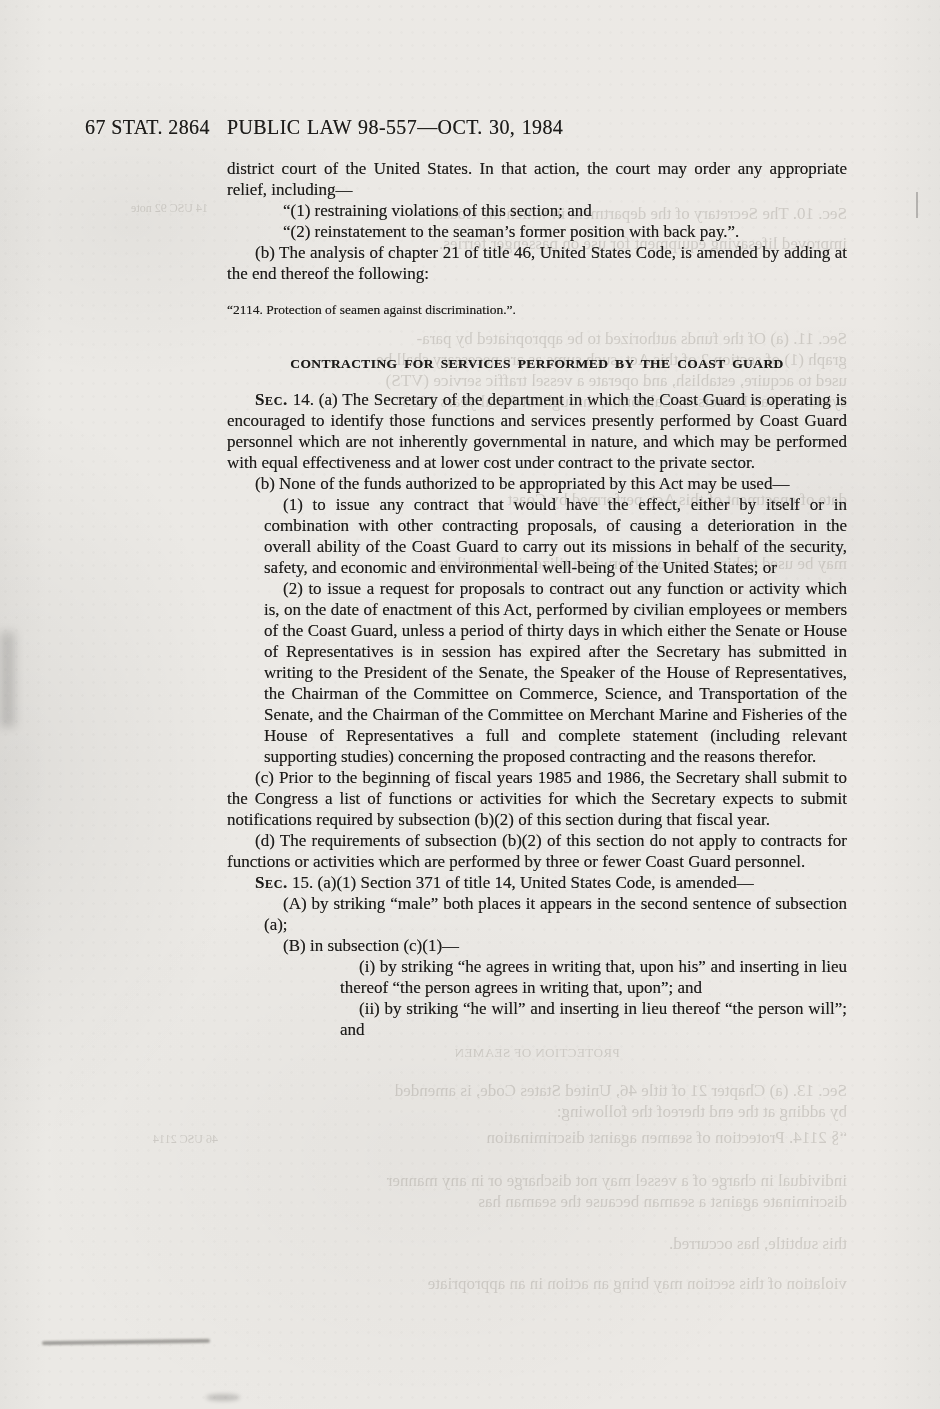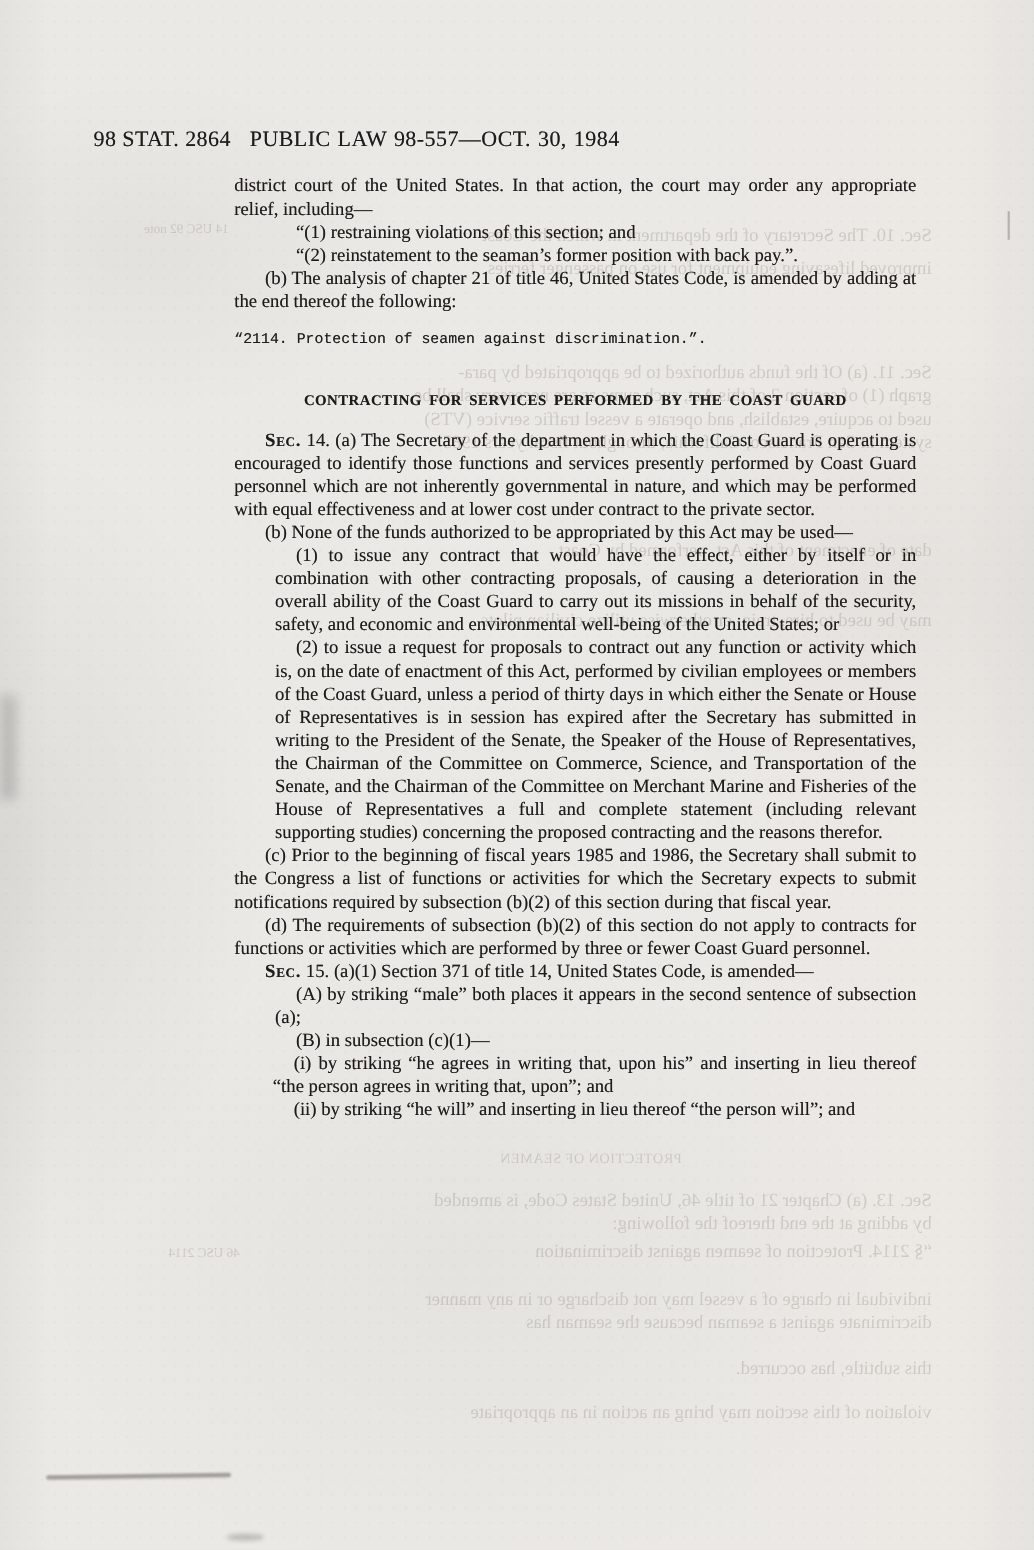--- a/index.html
+++ b/index.html
@@ -18,28 +18,28 @@
     content:"";position:absolute;inset:0;pointer-events:none;opacity:.55;
     background-image:
       radial-gradient(rgba(0,0,0,.035) 1px, transparent 1.4px),
       radial-gradient(rgba(255,255,255,.06) 1px, transparent 1.4px);
     background-size:11px 13px,17px 19px;
   }
   .hdr{position:absolute;top:116px;font-size:20px;letter-spacing:.4px;
        text-shadow:0 0 .5px rgba(29,28,26,.6);}
   .hdr-left{left:85px;}
   .hdr-center{left:227px;width:620px;word-spacing:1px;}
-  .text-col{position:absolute;left:213px;top:158px;width:620px;
+  .text-col{position:absolute;left:227px;top:158px;width:620px;
             font-size:17px;line-height:21px;text-align:justify;
             text-shadow:0 0 .5px rgba(29,28,26,.55);}
   .blk{margin:0;}
   .findent{text-indent:28px;}
   .item1{margin-left:37px;text-indent:19px;}
-  .item2{margin-left:35px;text-indent:19px;}
-  .analysis{font-size:13.5px;line-height:17px;margin:17px 0 22px;text-align:left;font-family:Liberation Mono, monospace;}
+  .item2{margin-left:113px;text-indent:19px;}
+  .analysis{font-size:13.5px;line-height:17px;margin:17px 0 22px;text-align:left;}
   .heading{font-size:13.5px;line-height:17px;font-weight:bold;text-align:center;
            letter-spacing:.4px;word-spacing:3px;margin:37px 0 17px;text-indent:0;font-family:Liberation Serif, serif;}
   .sc{font-variant:small-caps;letter-spacing:.6px;font-weight:bold;}
   
   .bt{position:absolute;left:227px;width:620px;transform:scaleX(-1);
       color:#a5a19a;opacity:.42;font-size:17px;line-height:21px;
       filter:blur(.4px);text-align:justify;pointer-events:none;}
   .bt-note{width:130px;font-size:12px;text-align:left;}
   [data-bt="f1"]{left:78px;top:198px;}
   [data-bt="f2"]{top:203px;}
@@ -86,21 +86,21 @@
       <div class="bt" data-bt="f11">Sec. 13. (a) Chapter 21 of title 46, United States Code, is amended</div>
       <div class="bt" data-bt="f12">by adding at the end thereof the following:</div>
       <div class="bt" data-bt="f13">“§ 2114. Protection of seamen against discrimination</div>
       <div class="bt bt-note" data-bt="f14">46 USC 2114</div>
       <div class="bt" data-bt="f15">individual in charge of a vessel may not discharge or in any manner</div>
       <div class="bt" data-bt="f16">discriminate against a seaman because the seaman has</div>
       <div class="bt" data-bt="f17">this subtitle, has occurred.</div>
       <div class="bt" data-bt="f18">violation of this section may bring an action in an appropriate</div>
     </div>
 
-  <div class="hdr hdr-left">98 STAT. 2864</div>
+  <div class="hdr hdr-left">67 STAT. 2864</div>
   <div class="hdr hdr-center">PUBLIC LAW 98-557—OCT. 30, 1984</div>
 
   <div class="text-col" id="text-col">
       <div class="blk">district court of the United States. In that action, the court may order any appropriate relief, including—</div>
       <div class="blk item1">“(1) restraining violations of this section; and</div>
       <div class="blk item1">“(2) reinstatement to the seaman’s former position with back pay.”.</div>
       <div class="blk findent">(b) The analysis of chapter 21 of title 46, United States Code, is amended by adding at the end thereof the following:</div>
       <div class="blk analysis">“2114. Protection of seamen against discrimination.”.</div>
       <div class="blk heading">CONTRACTING FOR SERVICES PERFORMED BY THE COAST GUARD</div>
       <div class="blk findent"><span class="sc">Sec.</span> 14. (a) The Secretary of the department in which the Coast Guard is operating is encouraged to identify those functions and services presently performed by Coast Guard personnel which are not inherently governmental in nature, and which may be performed with equal effectiveness and at lower cost under contract to the private sector.</div>

